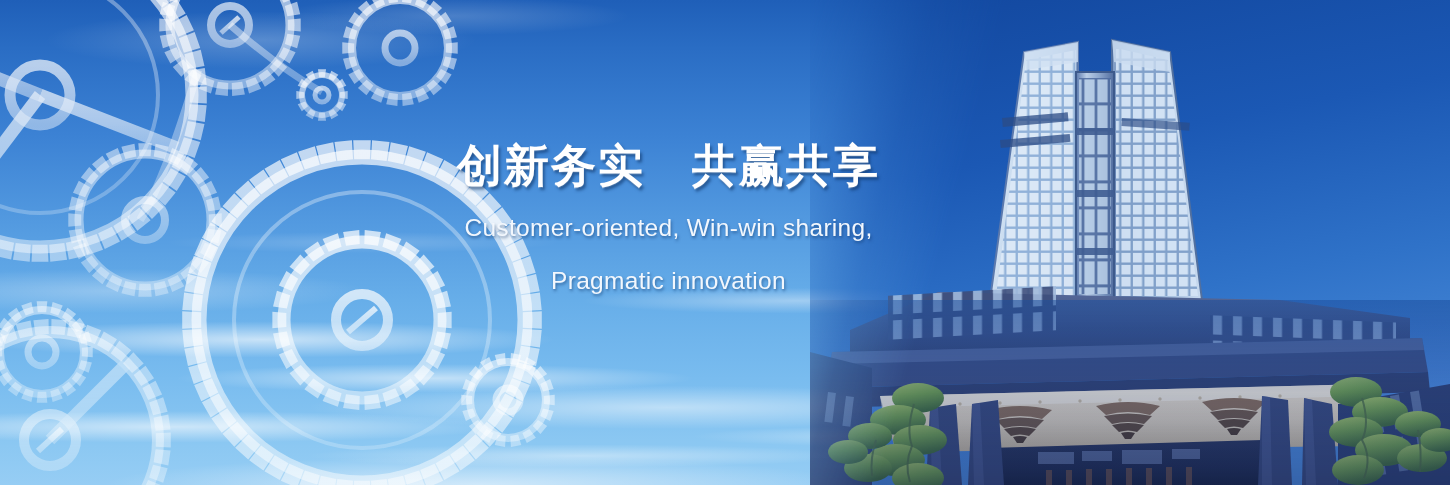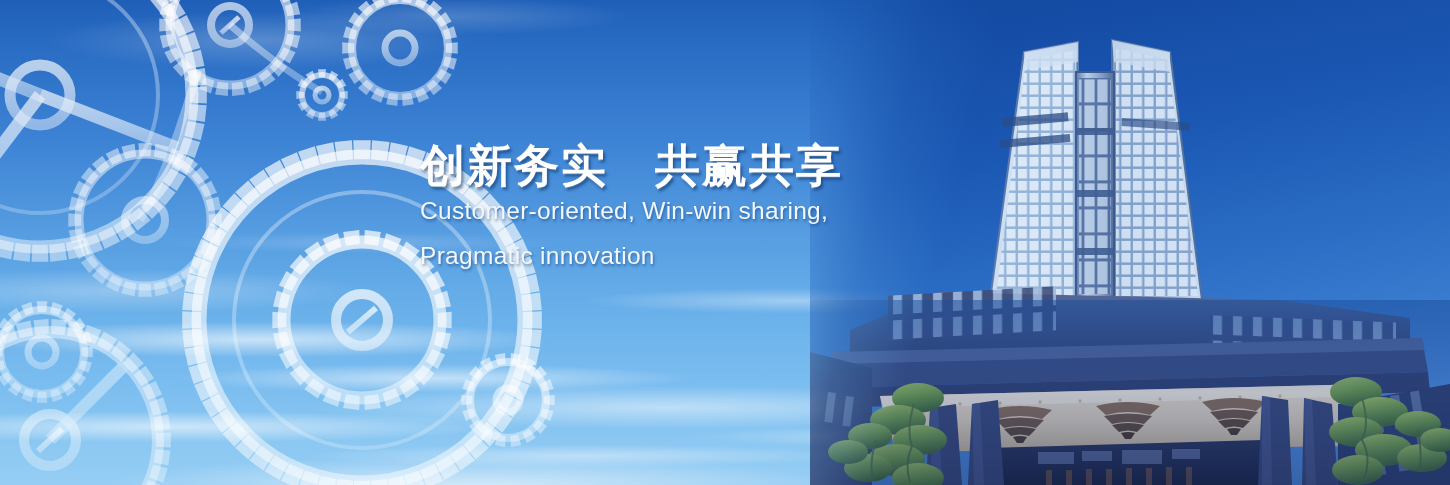--- a/index.html
+++ b/index.html
@@ -70,37 +70,39 @@
     overflow:hidden;
     
     -webkit-mask-image:linear-gradient(105deg, rgba(0,0,0,0) 0px, rgba(0,0,0,.25) 50px, rgba(0,0,0,.75) 120px, #000 190px);
     mask-image:linear-gradient(105deg, rgba(0,0,0,0) 0px, rgba(0,0,0,.25) 50px, rgba(0,0,0,.75) 120px, #000 190px);
   }
   .photo svg{ width:100%; height:100%; display:block; }
 
   
   .copy{
     position:absolute;
-    left:420px; top:140px;
+    left:457px; top:140px;
     z-index:30;
     color:#ffffff;
+    text-align:center;
   }
   .headline{
     font-size:45px;
     line-height:52px;
     font-weight:bold;
     letter-spacing:2px;
     color:#ffffff;
     text-shadow:
       2px 3px 3px rgba(10,45,95,.55),
       0 1px 0 rgba(255,255,255,.35);
     white-space:pre;
   }
   .headline.l2{ margin-top:5px; }
   .sub{
+    margin-top:17px;
     font-size:24.5px;
     line-height:37px;
     font-weight:500;
     letter-spacing:.3px;
     color:#f2f7fd;
     text-shadow:1px 2px 3px rgba(10,45,95,.5);
     white-space:nowrap;
   }
 </style>
 </head>
@@ -478,16 +480,16 @@
 
       <rect x="0" y="300" width="640" height="185" fill="url(#blueVeil)"></rect>
 
       <rect x="0" y="0" width="250" height="485" fill="#4a8ad8" opacity=".0"></rect>
     </svg>
   </div>
 
   <div class="copy">
     <div class="headline">创新务实　共赢共享</div>
     <div class="sub">Customer-oriented, Win-win sharing,</div>
-    <div class="sub" style="margin-top:8px">Pragmatic innovation</div>
+    <div class="sub" style="margin-top:16px">Pragmatic innovation</div>
   </div>
 
 </div>
 
 </body></html>

